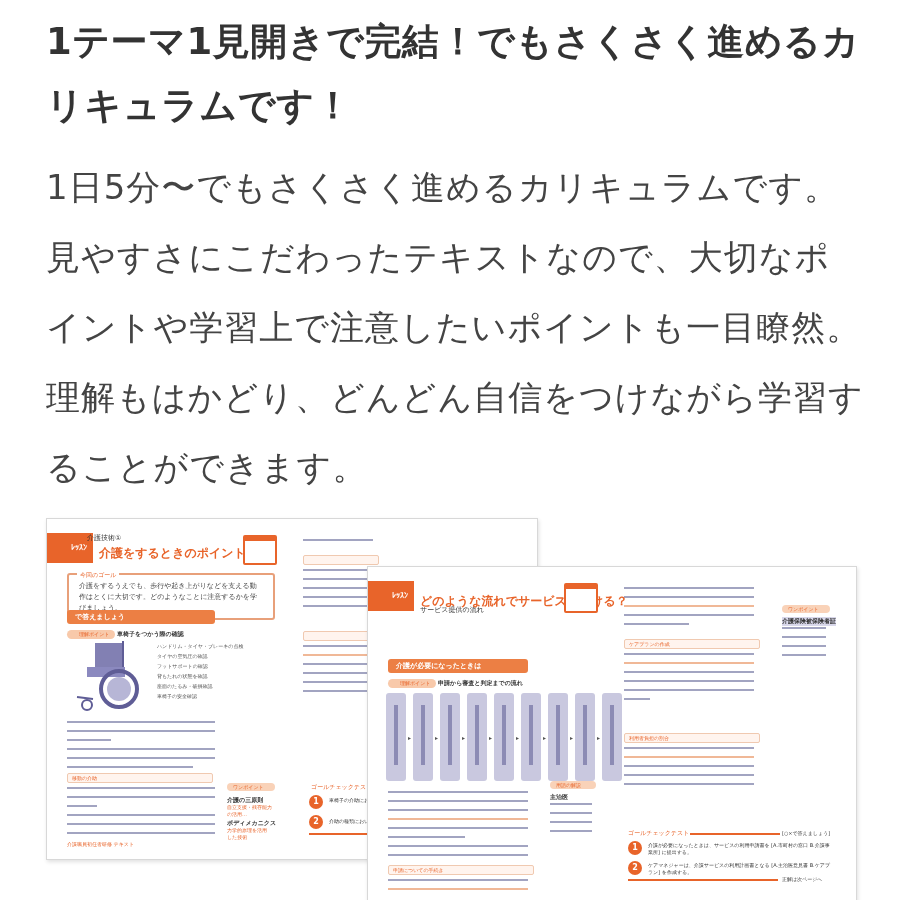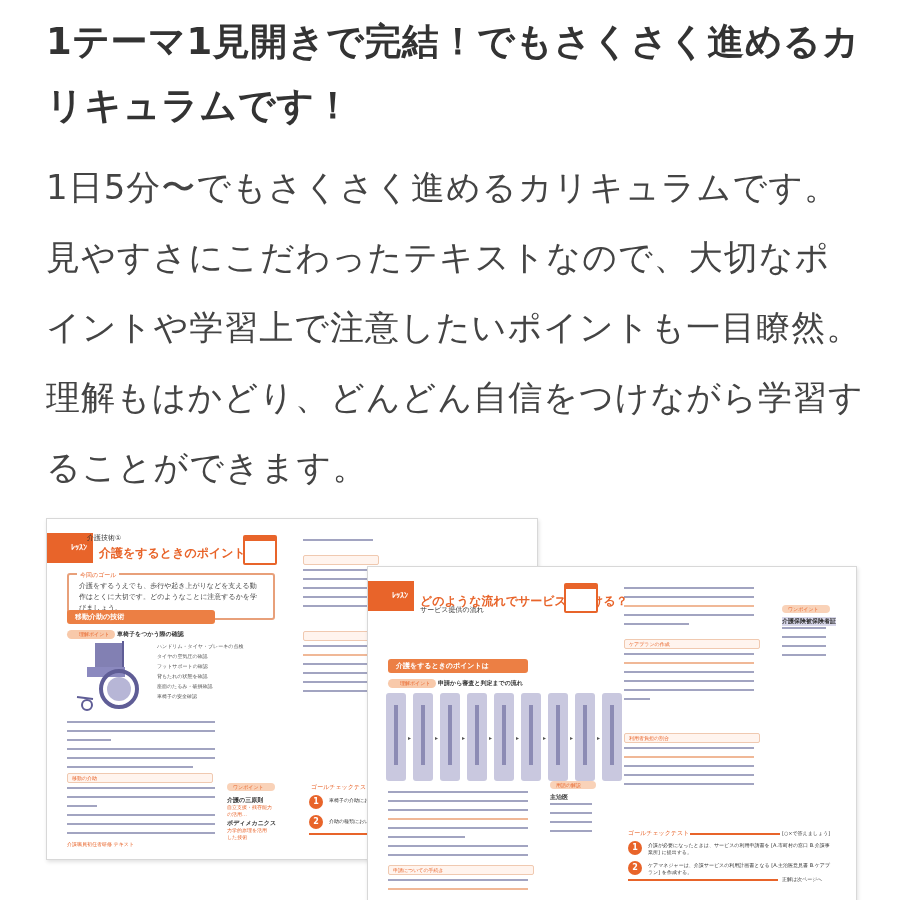--- a/index.html
+++ b/index.html
@@ -97,21 +97,21 @@
   </div>
   <div class="subtitle" style="left:40px;top:14px;">介護技術①</div>
   <div class="page-title" style="left:52px;top:26px;">介護をするときのポイントは？</div>
   <div class="cal-icon" style="left:196px;top:16px;"></div>
 
   <div class="goal-box" style="left:20px;top:54px;width:184px;">
     <span class="goal-label">今回のゴール</span>
     <span>介護をするうえでも、歩行や起き上がりなどを支える動作はとくに大切です。どのようなことに注意するかを学びましょう。</span>
   </div>
 
-  <div class="section-bar" style="left:20px;top:91px;width:140px;">移動介助の技術</div>
+  <div class="section-bar" style="left:20px;top:91px;width:140px;">で答えましょう</div>
   <div class="point-pill" style="left:20px;top:111px;">理解ポイント</div>
   <div class="point-caption" style="left:70px;top:111px;">車椅子をつかう際の確認</div>
 
   <svg class="wheelchair" viewBox="0 0 70 78">
     <rect x="22" y="6" width="28" height="26" fill="#6c6aa6" opacity="0.85"></rect>
     <rect x="14" y="30" width="38" height="10" fill="#8b89bf"></rect>
     <circle cx="46" cy="52" r="18" fill="none" stroke="#5f5d96" stroke-width="4"></circle>
     <circle cx="46" cy="52" r="12" fill="#b7b6d6"></circle>
     <circle cx="14" cy="68" r="5" fill="none" stroke="#5f5d96" stroke-width="2"></circle>
     <line x1="4" y1="60" x2="20" y2="62" stroke="#5f5d96" stroke-width="2"></line>
@@ -184,21 +184,21 @@
 
 <div class="page page-right">
   <div class="chap-badge">
     <span class="chap-pre">ﾚｯｽﾝ</span><span>22</span>
   </div>
   <div class="subtitle" style="left:52px;top:26px;margin-top:12px;">サービス提供の流れ</div>
   <div class="page-title" style="left:52px;top:26px;">どのような流れでサービスを受ける？</div>
   <div class="cal-icon" style="left:196px;top:16px;"></div>
 
 
-  <div class="section-bar" style="left:20px;top:92px;width:132px;">介護をするときのポイントは</div>
+  <div class="section-bar" style="left:20px;top:92px;width:132px;">介護が必要になったときは</div>
   <div class="point-pill" style="left:20px;top:112px;">理解ポイント</div>
   <div class="point-caption" style="left:70px;top:112px;">申請から審査と判定までの流れ</div>
 
   <div class="flow">
     <div class="flow-box"></div>
       <div class="flow-arrow">▸</div>
     <div class="flow-box"></div>
       <div class="flow-arrow">▸</div>
     <div class="flow-box"></div>
       <div class="flow-arrow">▸</div>

